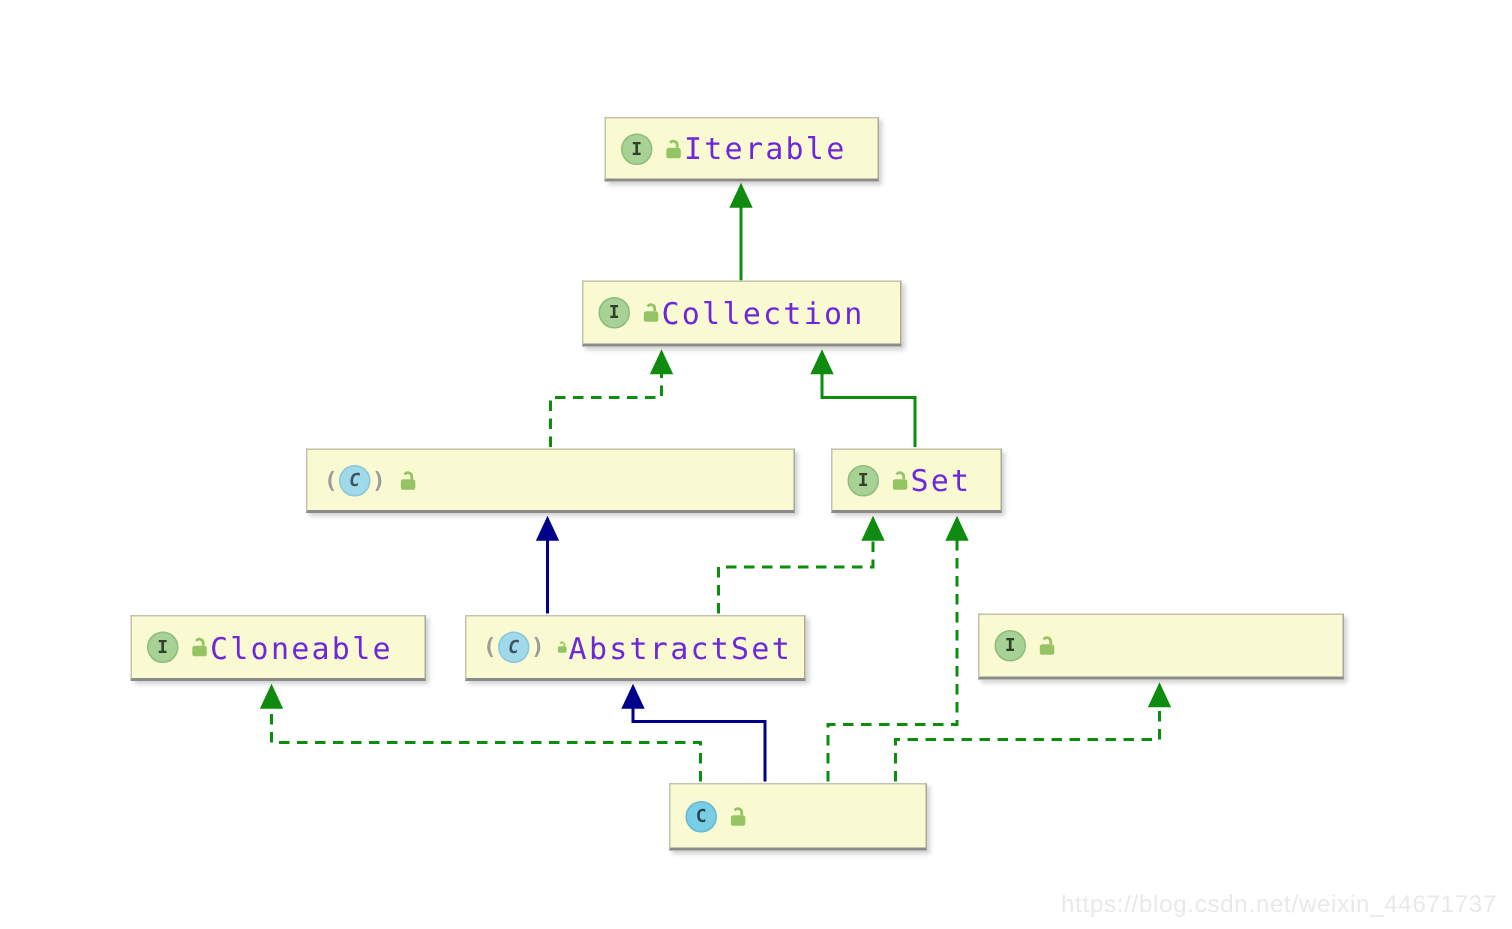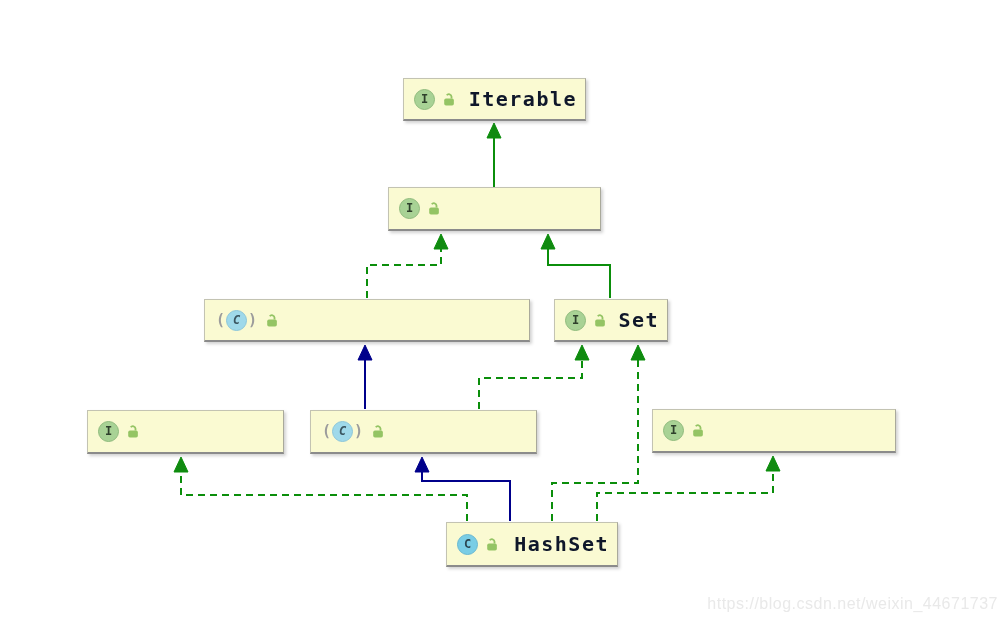--- a/index.html
+++ b/index.html
@@ -3,22 +3,22 @@
 <meta charset="utf-8">
 <style>
   html,body{margin:0;padding:0;background:#ffffff;}
   .stage{position:relative;width:1008px;height:619px;background:#ffffff;overflow:hidden;
          font-family:"DejaVu Sans Mono",monospace;}
   .edges{position:absolute;left:0;top:0;width:1008px;height:619px;}
   .node{position:absolute;box-sizing:border-box;display:flex;align-items:center;
         background:#fafad2;border:1px solid #c3c3b2;border-bottom:2px solid #8b8b8b;
         border-right:1px solid #a9a99b;
         box-shadow:2px 2px 3px rgba(0,0,0,0.18);padding-left:10px;cursor:default;}
-  .node .label{flex:1;text-align:right;font-weight:bold;font-size:20px;letter-spacing:1.5px;
-        color:#0f172a;white-space:nowrap;padding-right:8px;}
+  .node .label{flex:1;text-align:left;font-weight:normal;font-size:20px;letter-spacing:1.5px;
+        color:#6d28d9;white-space:nowrap;padding-right:8px;}
   .ic-wrap{display:flex;align-items:center;}
   .circ{display:inline-flex;align-items:center;justify-content:center;width:19px;height:19px;
         border-radius:50%;font-size:12px;font-weight:bold;line-height:19px;
         font-family:"DejaVu Sans Mono",monospace;}
   .i-circ{background:#a8d295;border:1px solid #8fbb7d;color:#2e402c;}
   .c-circ{background:#79cde5;border:1px solid #69b8d1;color:#2c4752;}
   .ac-circ{background:#9fd9ea;border:1px solid #8cc6da;color:#3a5560;font-style:italic;}
   .paren{color:#9c9c9c;font-size:15px;font-weight:bold;margin:0 1px;line-height:19px;}
   .lock{margin-left:6px;display:inline-block;}
   .watermark{position:absolute;right:10px;bottom:6px;font-family:"Liberation Sans",sans-serif;
@@ -60,20 +60,21 @@
       <span class="label">Iterable</span>
     </div>
     <div class="node" style="left: 388px; top: 187px; width: 213px; height: 44px;">
       <span class="ic-wrap">
         <span class="circ i-circ">I</span>
       </span>
       <svg class="lock" width="15" height="15" viewBox="0 0 14 14">
         <rect x="3" y="6" width="9" height="6.6" rx="1.6" fill="#94c464"></rect>
         <path d="M9.8,6 V4.3 a2.4,2.4 0 0 0 -4.4,-1.2" fill="none" stroke="#94c464" stroke-width="1.7"></path>
       </svg>
+      <span class="label">Collection</span>
     </div>
     <div class="node" style="left: 204px; top: 299px; width: 326px; height: 43px;">
       <span class="ic-wrap">
         <span class="paren">(</span>
         <span class="circ ac-circ">C</span>
         <span class="paren">)</span>
       </span>
       <svg class="lock" width="15" height="15" viewBox="0 0 14 14">
         <rect x="3" y="6" width="9" height="6.6" rx="1.6" fill="#94c464"></rect>
         <path d="M9.8,6 V4.3 a2.4,2.4 0 0 0 -4.4,-1.2" fill="none" stroke="#94c464" stroke-width="1.7"></path>
@@ -90,44 +91,45 @@
       <span class="label">Set</span>
     </div>
     <div class="node" style="left: 87px; top: 410px; width: 197px; height: 44px;">
       <span class="ic-wrap">
         <span class="circ i-circ">I</span>
       </span>
       <svg class="lock" width="15" height="15" viewBox="0 0 14 14">
         <rect x="3" y="6" width="9" height="6.6" rx="1.6" fill="#94c464"></rect>
         <path d="M9.8,6 V4.3 a2.4,2.4 0 0 0 -4.4,-1.2" fill="none" stroke="#94c464" stroke-width="1.7"></path>
       </svg>
+      <span class="label">Cloneable</span>
     </div>
     <div class="node" style="left: 310px; top: 410px; width: 227px; height: 44px;">
       <span class="ic-wrap">
         <span class="paren">(</span>
         <span class="circ ac-circ">C</span>
         <span class="paren">)</span>
       </span>
       <svg class="lock" width="15" height="15" viewBox="0 0 14 14">
         <rect x="3" y="6" width="9" height="6.6" rx="1.6" fill="#94c464"></rect>
         <path d="M9.8,6 V4.3 a2.4,2.4 0 0 0 -4.4,-1.2" fill="none" stroke="#94c464" stroke-width="1.7"></path>
       </svg>
+      <span class="label">AbstractSet</span>
     </div>
     <div class="node" style="left: 652px; top: 409px; width: 244px; height: 44px;">
       <span class="ic-wrap">
         <span class="circ i-circ">I</span>
       </span>
       <svg class="lock" width="15" height="15" viewBox="0 0 14 14">
         <rect x="3" y="6" width="9" height="6.6" rx="1.6" fill="#94c464"></rect>
         <path d="M9.8,6 V4.3 a2.4,2.4 0 0 0 -4.4,-1.2" fill="none" stroke="#94c464" stroke-width="1.7"></path>
       </svg>
     </div>
     <div class="node" style="left: 446px; top: 522px; width: 172px; height: 45px;">
       <span class="ic-wrap">
         <span class="circ c-circ">C</span>
       </span>
       <svg class="lock" width="15" height="15" viewBox="0 0 14 14">
         <rect x="3" y="6" width="9" height="6.6" rx="1.6" fill="#94c464"></rect>
         <path d="M9.8,6 V4.3 a2.4,2.4 0 0 0 -4.4,-1.2" fill="none" stroke="#94c464" stroke-width="1.7"></path>
       </svg>
-      <span class="label">HashSet</span>
     </div>
   </div>
 
 </body></html>

